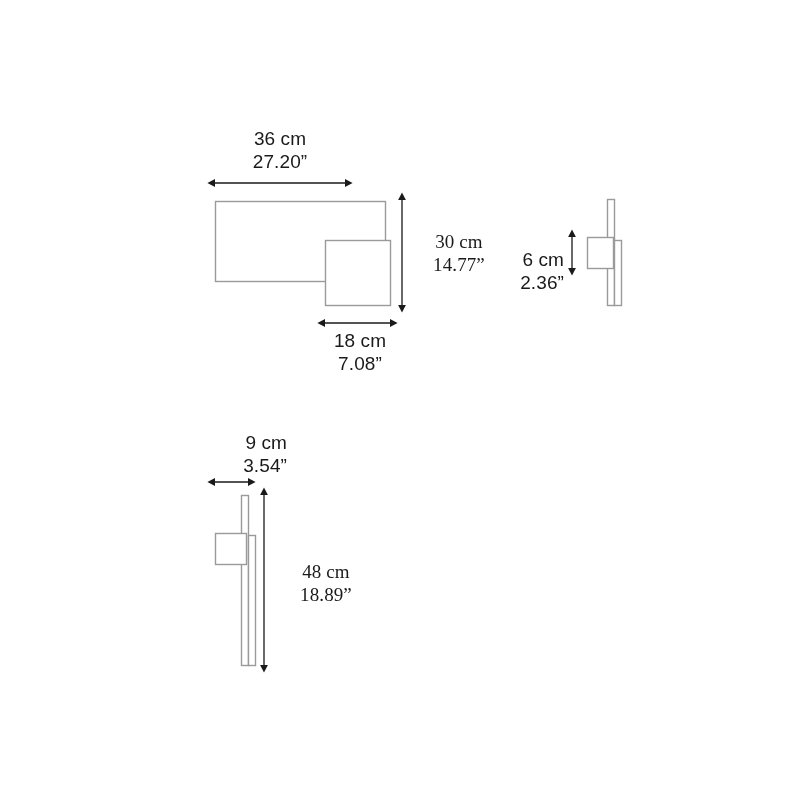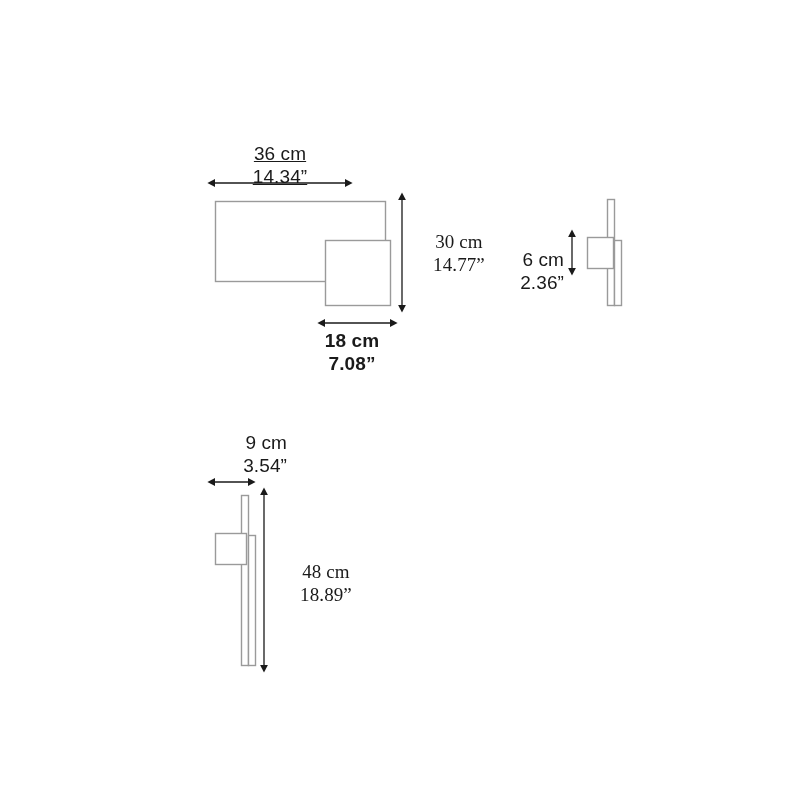--- a/index.html
+++ b/index.html
@@ -90,21 +90,21 @@
         <g>
           <line x1="215" y1="482" x2="248" y2="482" stroke="#1a1a1a" stroke-width="1.3" marker-start="url(#arrowStart)" marker-end="url(#arrowEnd)"></line>
         </g>
         <g>
           <line x1="264" y1="495" x2="264" y2="665" stroke="#1a1a1a" stroke-width="1.3" marker-start="url(#arrowStart)" marker-end="url(#arrowEnd)"></line>
         </g>
       </g>
   </svg>
 
   <div id="label-layer">
-      <div class="dim-label ta-center" style="left: 215px; top: 142px; width: 130px; text-decoration: underline;"><span class="ln">36 cm</span><span class="ln">14.34”</span></div>
+      <div class="dim-label ta-center" style="left: 215px; top: 127px; width: 130px;"><span class="ln">36 cm</span><span class="ln">27.20”</span></div>
       <div class="dim-label ta-left" style="left: 414px; top: 230px; width: 90px;"><span class="ln">30 cm</span><span class="ln">14.77”</span></div>
-      <div class="dim-label ta-center" style="left: 297px; top: 329px; width: 110px; font-weight: bold;"><span class="ln">18 cm</span><span class="ln">7.08”</span></div>
+      <div class="dim-label ta-center" style="left: 305px; top: 329px; width: 110px;"><span class="ln">18 cm</span><span class="ln">7.08”</span></div>
       <div class="dim-label ta-right" style="left: 464px; top: 248px; width: 100px;"><span class="ln">6 cm</span><span class="ln">2.36”</span></div>
       <div class="dim-label ta-center" style="left: 177px; top: 431px; width: 110px; text-align: right;"><span class="ln">9 cm</span><span class="ln">3.54”</span></div>
       <div class="dim-label ta-left" style="left: 276px; top: 560px; width: 100px;"><span class="ln">48 cm</span><span class="ln">18.89”</span></div>
     </div>
 
 </div>
 
 </body></html>

